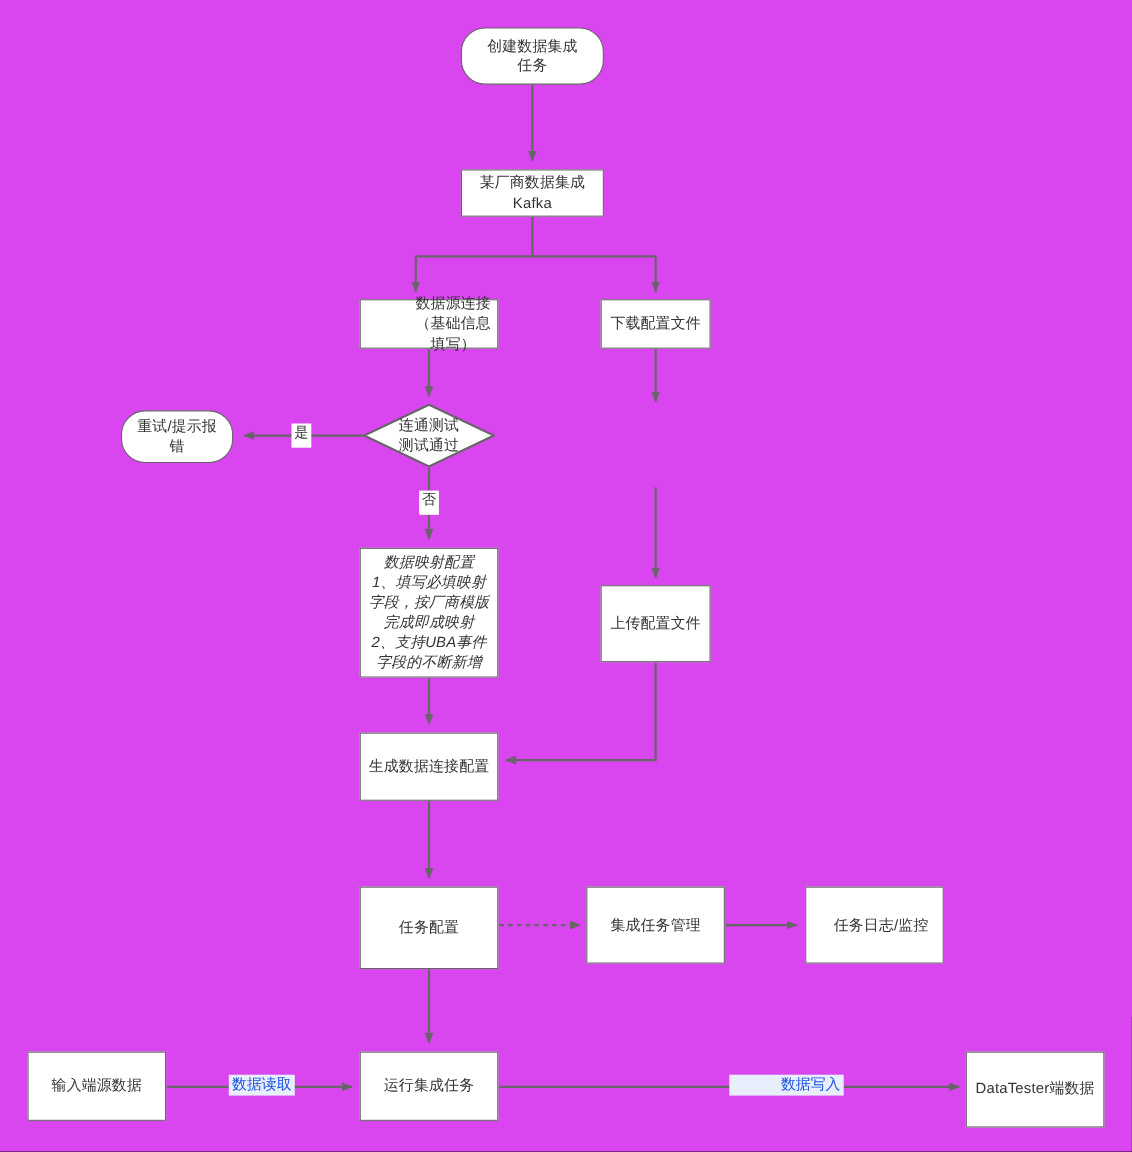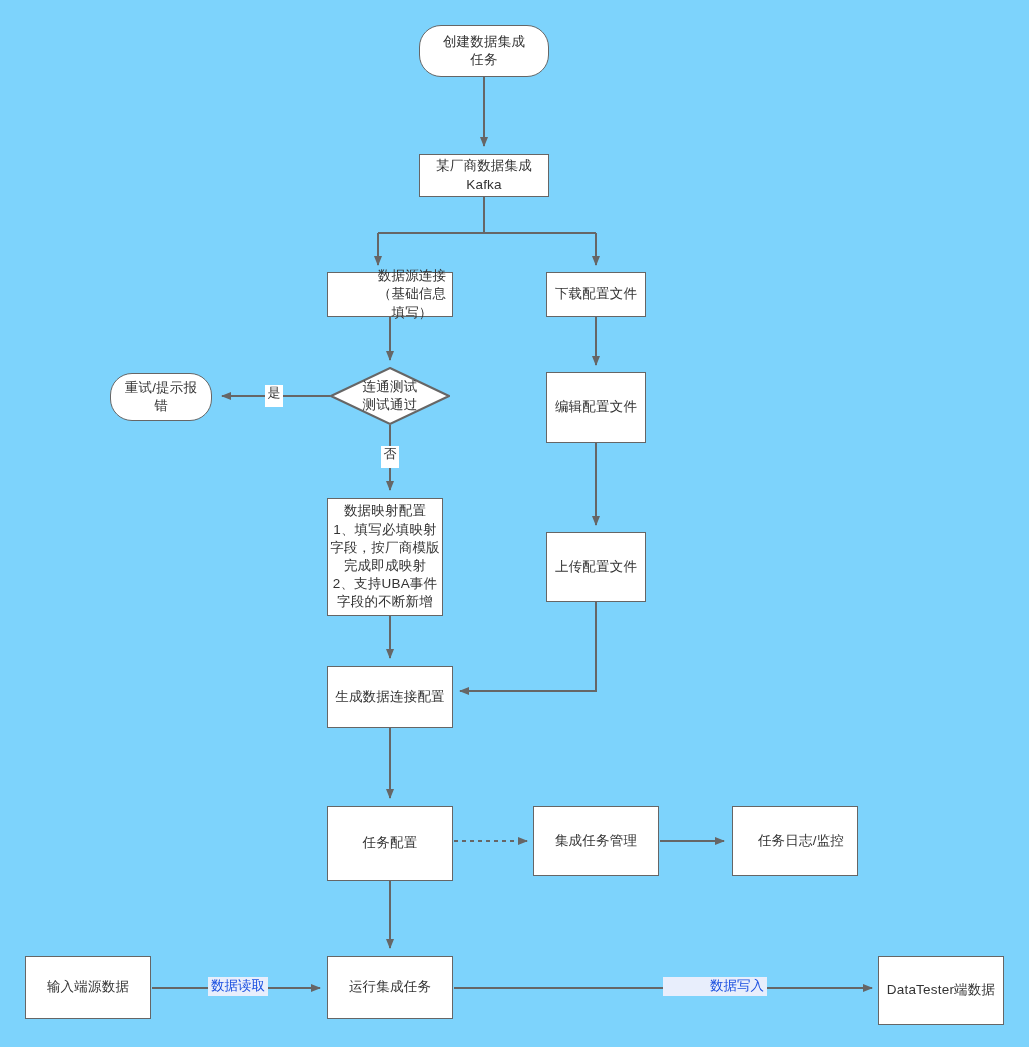--- a/index.html
+++ b/index.html
@@ -4,21 +4,21 @@
 <style>
   html, body {
     margin: 0;
     padding: 0;
     background: #000000;
   }
   #canvas {
     position: relative;
     width: 1029px;
     height: 1047px;
-    background: #7dd3fc;
+    background: #d946ef;
     font-family: "Liberation Sans", "DejaVu Sans", sans-serif;
     overflow: hidden;
   }
   svg.edges {
     position: absolute;
     left: 0; top: 0;
     width: 1029px;
     height: 1047px;
   }
   .node {
@@ -140,23 +140,22 @@
 错</div>
 
   <div class="node diamond" style="left:330px; top:367px; width:120px; height:58px;justify-content:center;">
     <svg class="diamond-shape" viewBox="0 0 120 58" preserveAspectRatio="none">
       <polygon points="60,1 119,29 60,57 1,29" fill="#ffffff" stroke="#666666" stroke-width="2" vector-effect="non-scaling-stroke"></polygon>
     </svg>
     <span class="diamond-label">连通测试
 测试通过</span>
   </div>
 
-  <div class="node" style="left:546px; top:372px; width:100px; height:71px;">编辑配置文件</div>
 
-  <div class="node" style="left:327px; top:498px; width:116px; height:118px;">数据映射配置
+  <div class="node" style="left:327px; top:498px; width:126px; height:118px;font-style:italic;">数据映射配置
 1、填写必填映射
 字段，按厂商模版
 完成即成映射
 2、支持UBA事件
 字段的不断新增</div>
 
   <div class="node" style="left:546px; top:532px; width:100px; height:70px;">上传配置文件</div>
 
   <div class="node" style="left:327px; top:666px; width:126px; height:62px;">生成数据连接配置</div>
 

